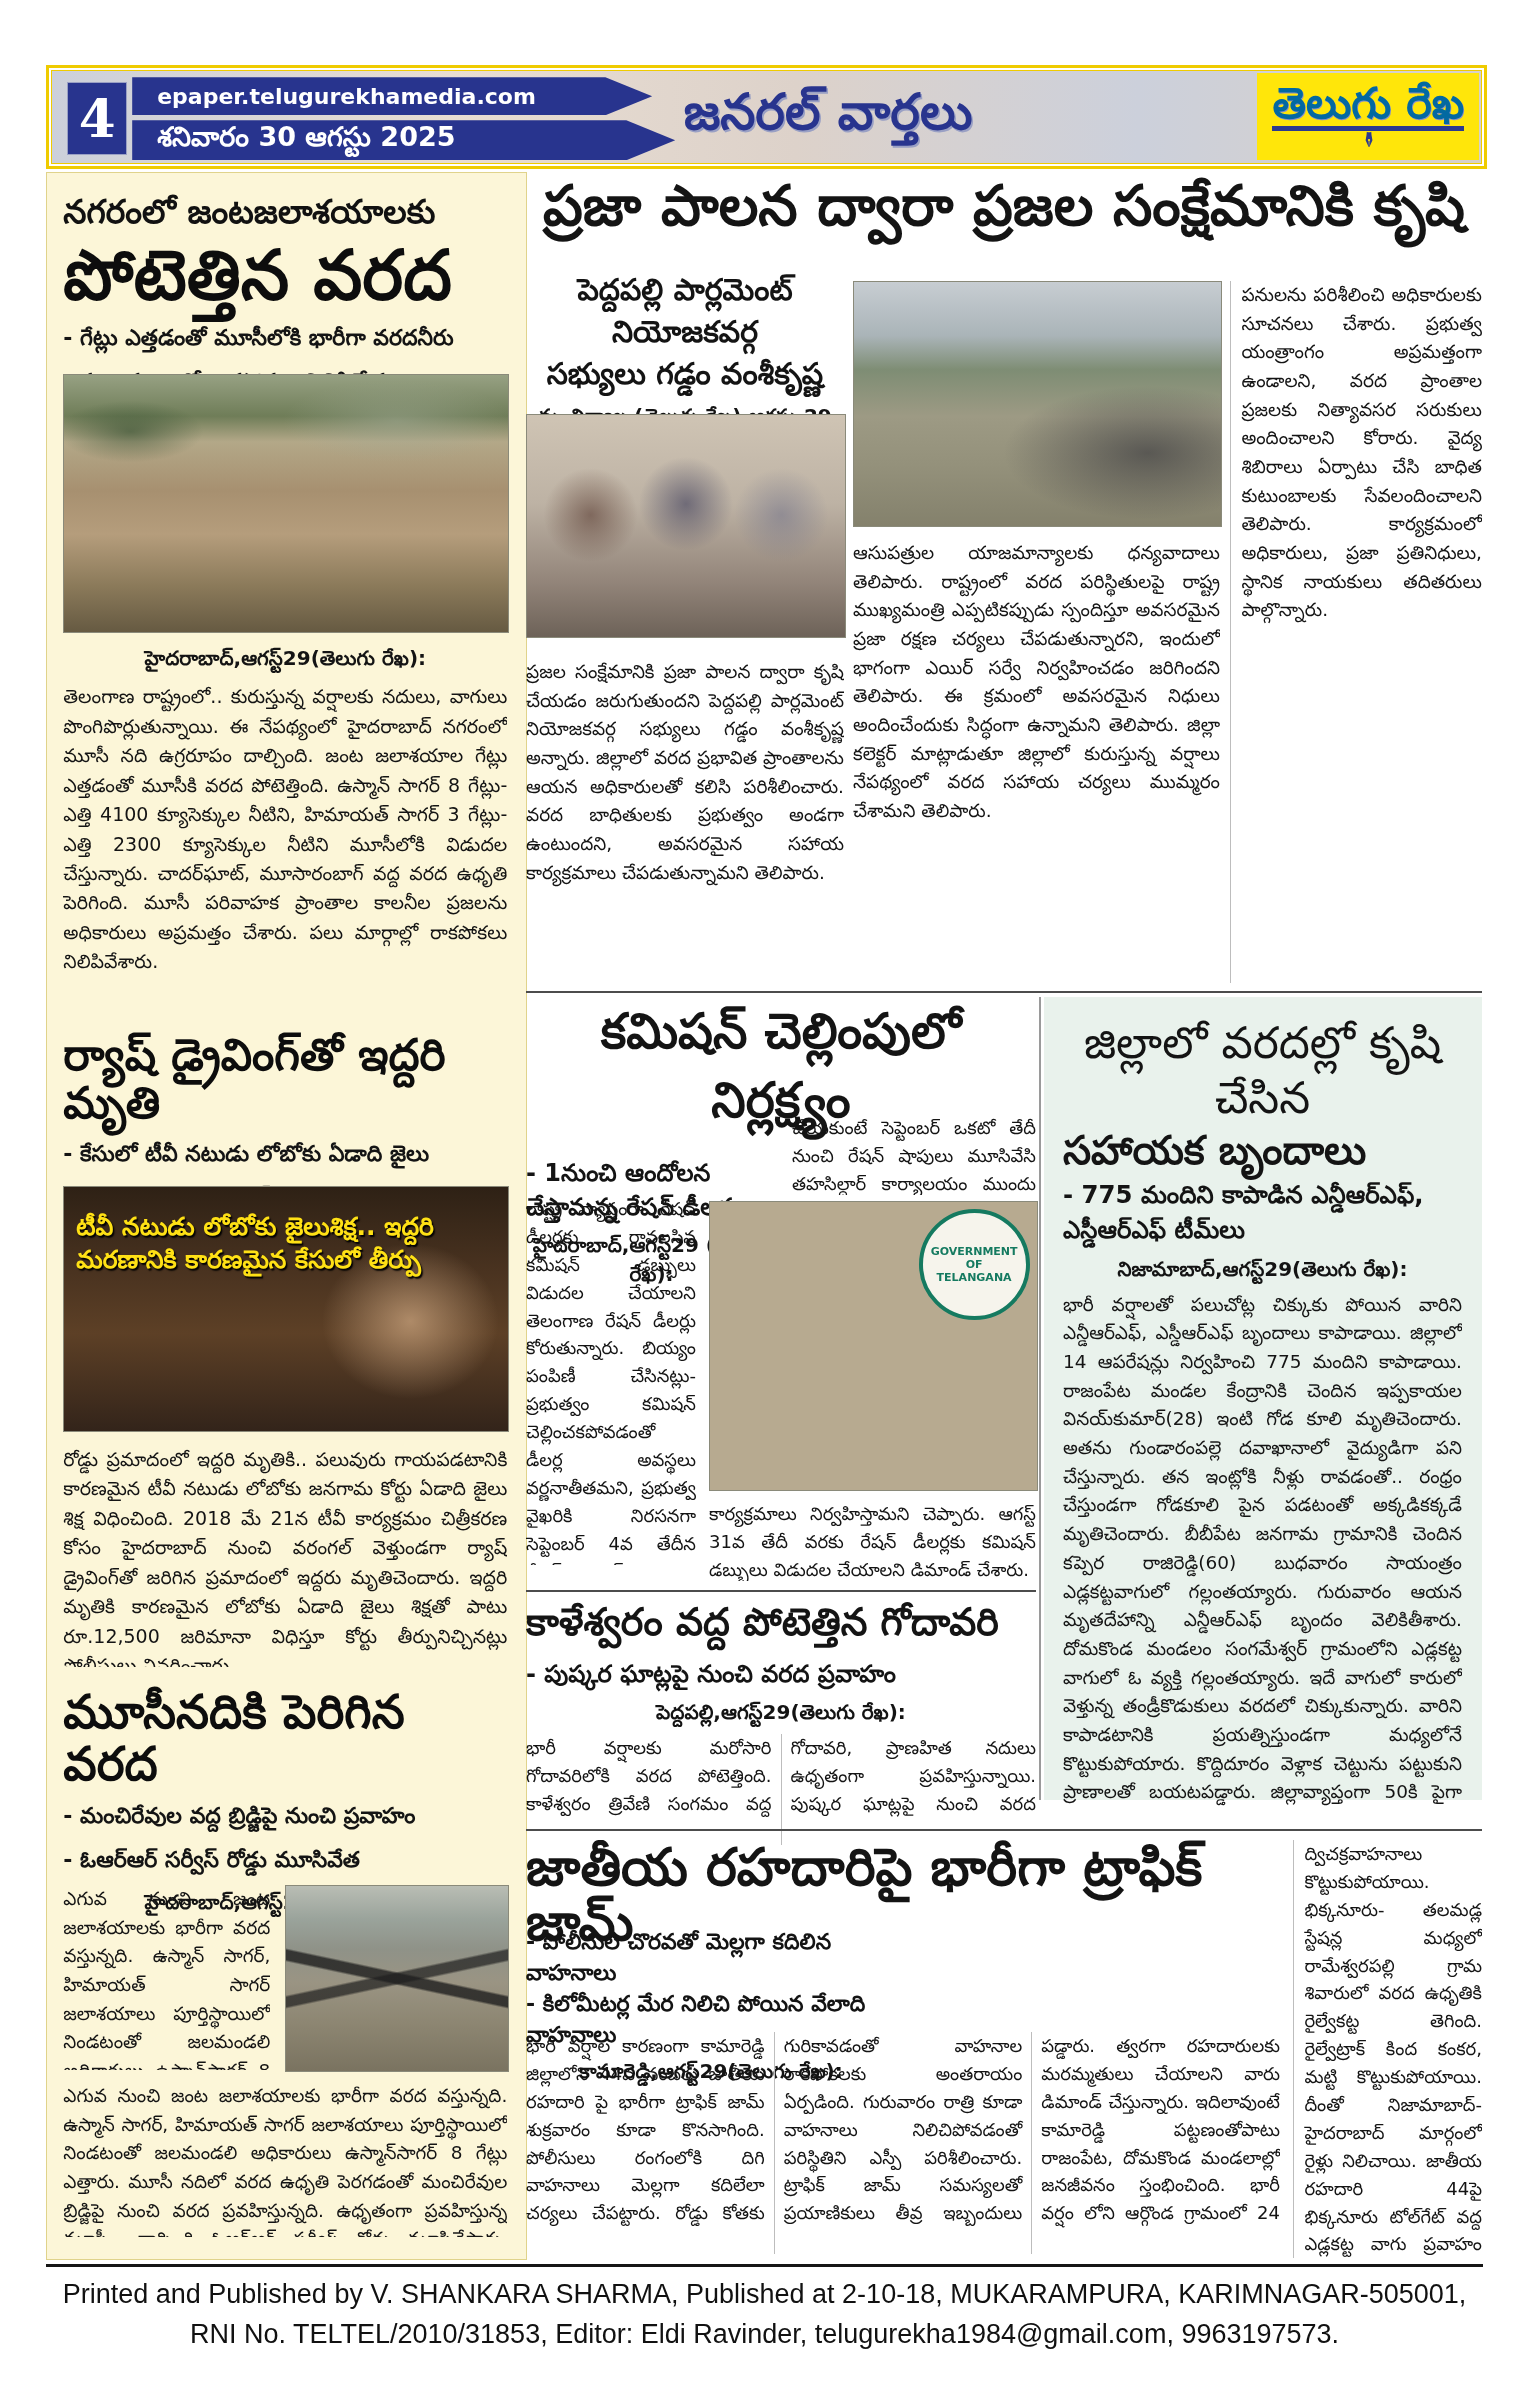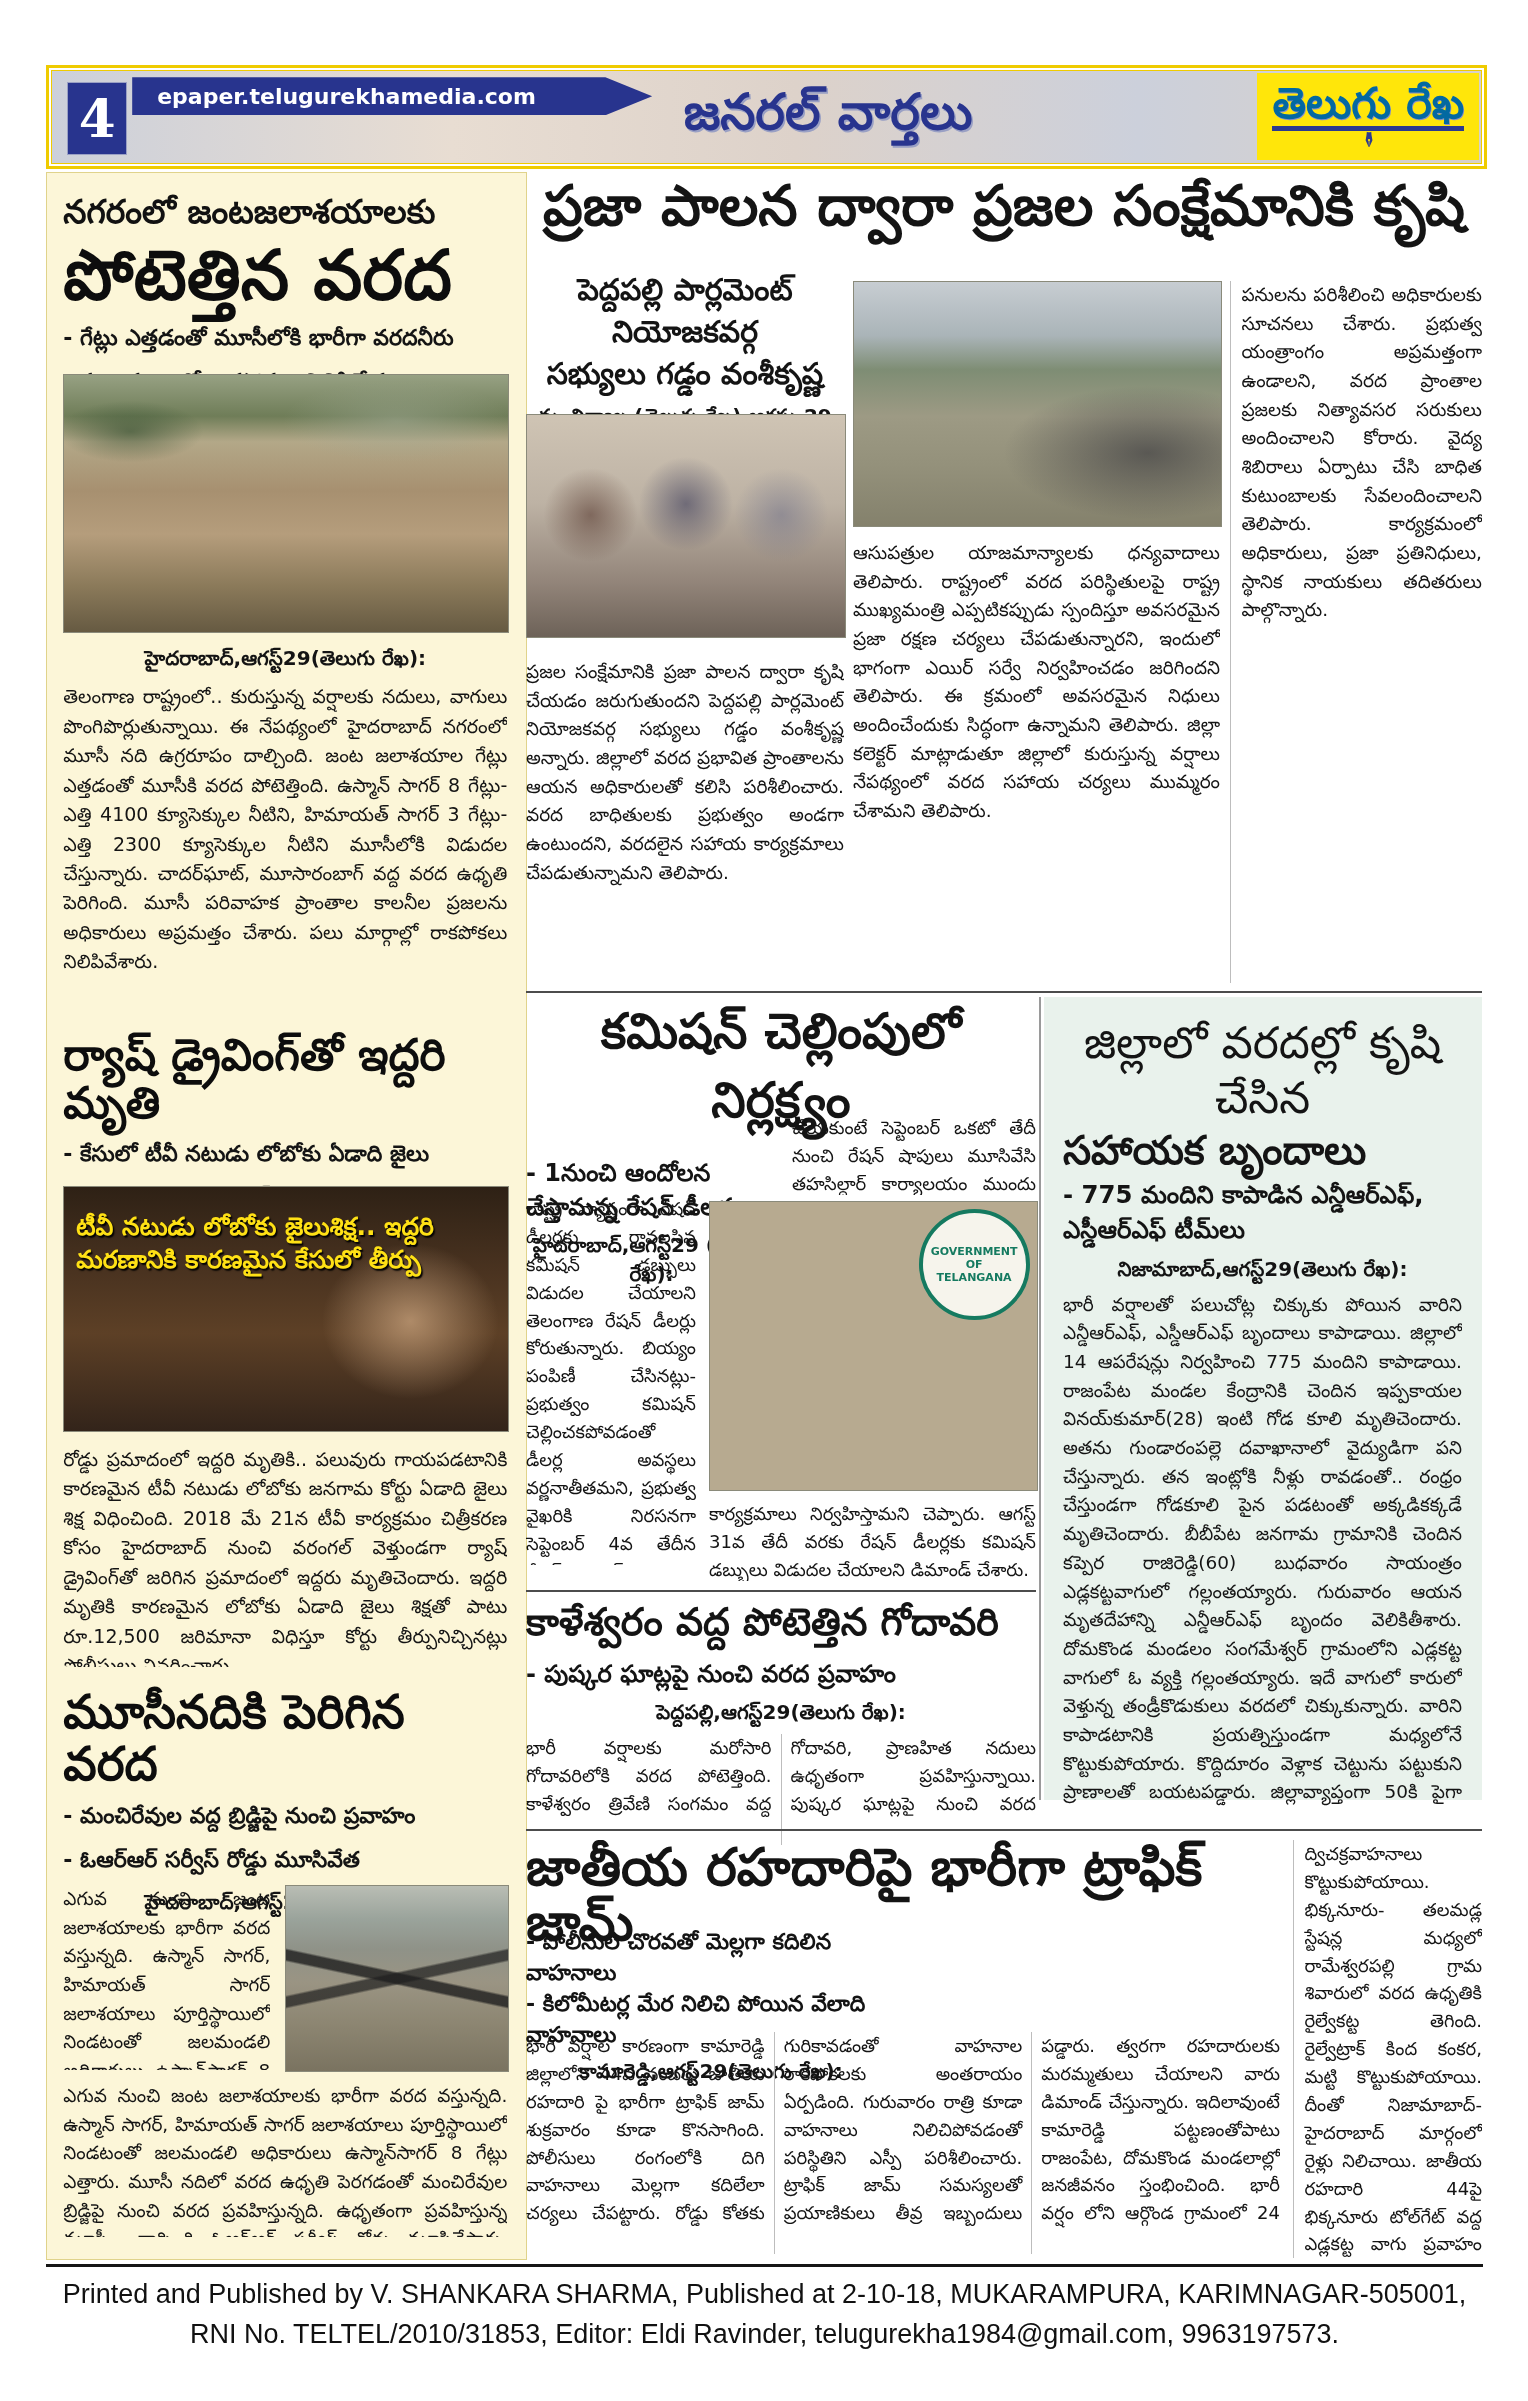--- a/index.html
+++ b/index.html
@@ -87,20 +87,21 @@
 </style>
 </head>
 <body>
 
 <div id="page">
 
   <div id="hdr" class="abs">
     <div id="hdr-in">
       <div id="pgnum" class="abs">4</div>
       <div id="rb1" class="abs ribbon">epaper.telugurekhamedia.com</div>
+      <div id="rb2" class="abs ribbon">శనివారం 30 ఆగస్టు 2025</div>
       <div id="secttl" class="abs">జనరల్ వార్తలు</div>
       <div id="mast" class="abs">
         <div class="t">తెలుగు రేఖ</div>
         <div class="nib">✒</div>
       </div>
     </div>
   </div>
 
   <div id="leftcol" class="abs">
 
@@ -148,21 +149,21 @@
 
     <div class="abs" style="left:0;top:95px;width:318px;text-align:center;">
       <div class="subhead" style="font-size:30px;">పెద్దపల్లి పార్లమెంట్ నియోజకవర్గ</div>
       <div class="subhead" style="font-size:30px;">సభ్యులు గడ్డం వంశీకృష్ణ</div>
       <div class="dateline" style="margin-top:6px;">మంచిర్యాల (తెలుగు రేఖ) ఆగస్టు 29</div>
     </div>
 
     <div class="photo ph-group" style="left:0;top:237px;width:318px;height:222px;"></div>
     <div class="photo ph-inspect" style="left:327px;top:104px;width:367px;height:244px;"></div>
 
-    <div class="abs body jt clip" style="left:0;top:481px;width:318px;height:325px;font-size:18.5px;">ప్రజల సంక్షేమానికి ప్రజా పాలన ద్వారా కృషి చేయడం జరుగుతుందని పెద్దపల్లి పార్లమెంట్ నియోజకవర్గ సభ్యులు గడ్డం వంశీకృష్ణ అన్నారు. జిల్లాలో వరద ప్రభావిత ప్రాంతాలను ఆయన అధికారులతో కలిసి పరిశీలించారు. వరద బాధితులకు ప్రభుత్వం అండగా ఉంటుందని, వరదలైన సహాయ కార్యక్రమాలు చేపడుతున్నామని తెలిపారు.</div>
+    <div class="abs body jt clip" style="left:0;top:481px;width:318px;height:325px;font-size:18.5px;">ప్రజల సంక్షేమానికి ప్రజా పాలన ద్వారా కృషి చేయడం జరుగుతుందని పెద్దపల్లి పార్లమెంట్ నియోజకవర్గ సభ్యులు గడ్డం వంశీకృష్ణ అన్నారు. జిల్లాలో వరద ప్రభావిత ప్రాంతాలను ఆయన అధికారులతో కలిసి పరిశీలించారు. వరద బాధితులకు ప్రభుత్వం అండగా ఉంటుందని, అవసరమైన సహాయ కార్యక్రమాలు చేపడుతున్నామని తెలిపారు.</div>
     <div class="abs body jt clip" style="left:327px;top:362px;width:367px;height:444px;font-size:18.5px;">ఆసుపత్రుల యాజమాన్యాలకు ధన్యవాదాలు తెలిపారు. రాష్ట్రంలో వరద పరిస్థితులపై రాష్ట్ర ముఖ్యమంత్రి ఎప్పటికప్పుడు స్పందిస్తూ అవసరమైన ప్రజా రక్షణ చర్యలు చేపడుతున్నారని, ఇందులో భాగంగా ఎయిర్ సర్వే నిర్వహించడం జరిగిందని తెలిపారు. ఈ క్రమంలో అవసరమైన నిధులు అందించేందుకు సిద్ధంగా ఉన్నామని తెలిపారు. జిల్లా కలెక్టర్ మాట్లాడుతూ జిల్లాలో కురుస్తున్న వర్షాలు నేపథ్యంలో వరద సహాయ చర్యలు ముమ్మరం చేశామని తెలిపారు.</div>
     <div class="abs body jt clip colline" style="left:704px;top:104px;width:252px;height:702px;font-size:18.5px;padding-left:10.4px;box-sizing:border-box;">పనులను పరిశీలించి అధికారులకు సూచనలు చేశారు. ప్రభుత్వ యంత్రాంగం అప్రమత్తంగా ఉండాలని, వరద ప్రాంతాల ప్రజలకు నిత్యావసర సరుకులు అందించాలని కోరారు. వైద్య శిబిరాలు ఏర్పాటు చేసి బాధిత కుటుంబాలకు సేవలందించాలని తెలిపారు. కార్యక్రమంలో అధికారులు, ప్రజా ప్రతినిధులు, స్థానిక నాయకులు తదితరులు పాల్గొన్నారు.</div>
   </div>
 
   <div class="abs hrule" style="left:526px;top:991px;width:956px;"></div>
 
   <div class="abs" style="left:526px;top:1003px;width:510px;height:581px;">
     <div style="font-size:49px;font-weight:bold;text-align:center;">కమిషన్ చెల్లింపులో నిర్లక్ష్యం</div>
     <div class="subhead" style="font-size:24px;margin-top:18px;width:251px;">- 1నుంచి ఆందోలన చేస్తామన్న రేషన్ డీలర్లు</div>
     <div class="dateline" style="width:251px;margin-top:6px;">హైదరాబాద్,ఆగస్ట్29 (తెలుగు రేఖ):</div>

